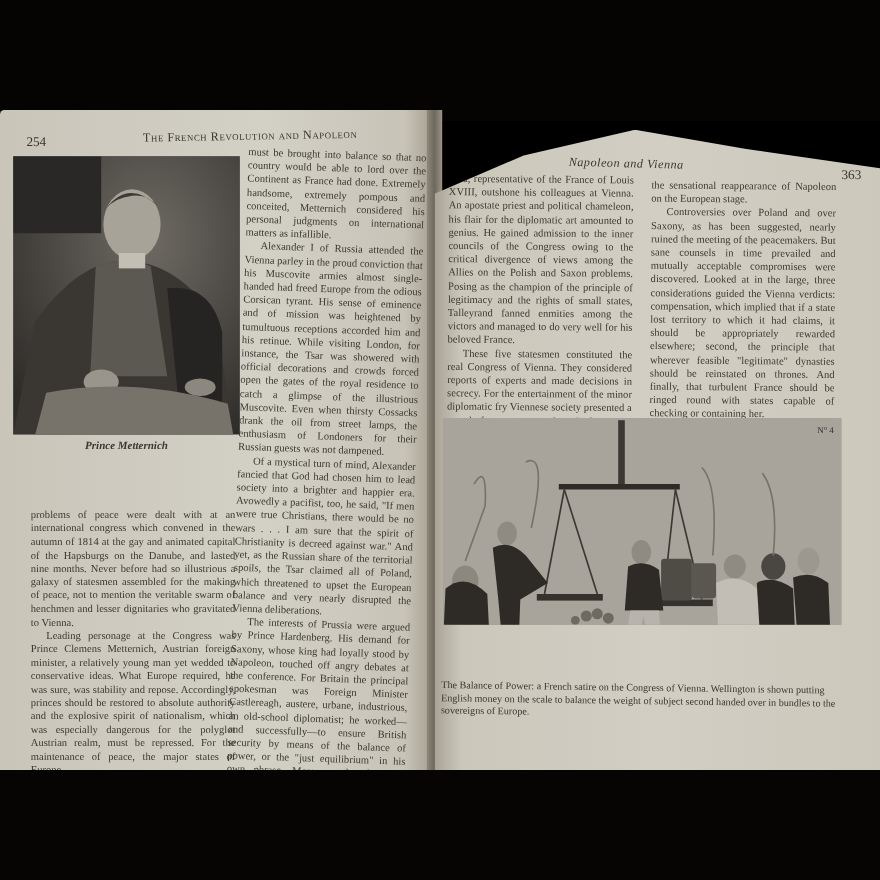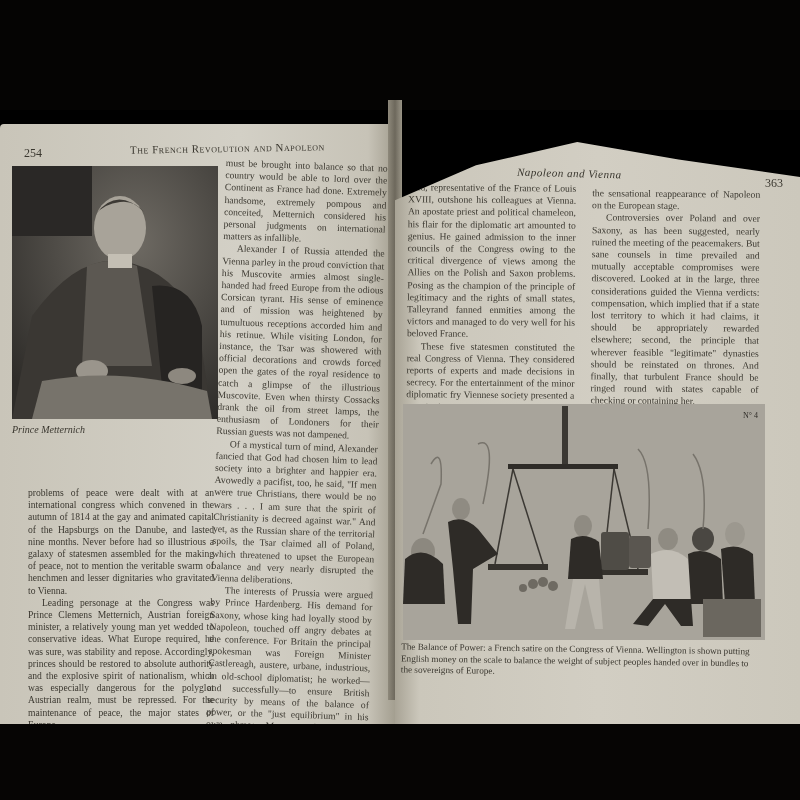--- a/index.html
+++ b/index.html
@@ -1,31 +1,31 @@
 <!DOCTYPE html>
 <html><head>
 <meta charset="utf-8">
 <style>
   html, body { margin:0; padding:0; }
   body { width:800px; height:800px; background:#000; position:relative; overflow:hidden; font-family:"Liberation Serif","DejaVu Serif",serif; }
   .book { position:absolute; left:0; top:0; width:800px; height:800px; }
   .bg-top { position:absolute; left:0; top:0; width:800px; height:110px; background:#050403; }
   .bg-bottom { position:absolute; left:0; top:700px; width:800px; height:100px; background:#060504; }
-  .page { position:absolute; background:#cfcbc0; color:#2a2822; overflow:hidden;margin-top:24px; }
+  .page { position:absolute; background:#cfcbc0; color:#2a2822; overflow:hidden; }
   .page-left { left:0; top:100px; width:400px; height:600px; background:linear-gradient(90deg,#c9c5b9 0%,#d3d0c6 60%,#c7c3b7 92%,#9d9889 100%); border-top-left-radius:4px; }
   .page-right { left:395px; top:118px; width:405px; height:582px; background:linear-gradient(90deg,#a8a395 0%,#cbc7bb 6%,#d2cec3 50%,#ccc8bc 100%); clip-path:polygon(0 10%, 20% 4%, 45% 0%, 70% 3%, 100% 6%, 100% 100%, 0 100%); }
   .gutter { position:absolute; left:388px; top:100px; width:14px; height:600px; background:linear-gradient(90deg,#8e897b,#6d685c 50%,#9a9587); }
   .running-head { position:absolute; font-size:11px; letter-spacing:0.5px; color:#3a372f; white-space:nowrap; }
   .pageno { position:absolute; font-size:12px; color:#3a372f; }
   .col { position:absolute; font-size:9.6px; line-height:12.2px; text-align:justify; color:#3b3830; }
   .col p { margin:0; text-indent:14px; }
   .col p.noindent { text-indent:0; }
   .figure { position:absolute; background:#6b6760; overflow:hidden; }
   .caption { position:absolute; font-size:9.4px; line-height:11.5px; color:#3a372f; }
-  .caption.center { text-align:left; font-style:italic; }
+  .caption.center { text-align:center; font-style:italic;font-weight:bold; }
   svg { display:block; }
 </style>
 </head>
 <body>
 
 <div class="book">
   <div class="bg-top"></div>
   <div class="bg-bottom"></div>
 
   <div class="page page-left">
@@ -84,21 +84,21 @@
       <p class="noindent">rand, representative of the France of Louis XVIII, outshone his colleagues at Vienna. An apostate priest and political chameleon, his flair for the diplomatic art amounted to genius. He gained admission to the inner councils of the Congress owing to the critical divergence of views among the Allies on the Polish and Saxon problems. Posing as the champion of the principle of legitimacy and the rights of small states, Talleyrand fanned enmities among the victors and managed to do very well for his beloved France.</p>
       <p>These five statesmen constituted the real Congress of Vienna. They considered reports of experts and made decisions in secrecy. For the entertainment of the minor diplomatic fry Viennese society presented a round of extravagant and costly festivities, tournaments, operas, military parades, dances, dances and more dances. Vienna danced, but vital business was transacted, though interrupted briefly by</p>
     </div>
 
     <div class="col" style="left:196px; top:46px; width:168px; transform:rotate(0.5deg);">
       <p class="noindent">the sensational reappearance of Napoleon on the European stage.</p>
       <p>Controversies over Poland and over Saxony, as has been suggested, nearly ruined the meeting of the peacemakers. But sane counsels in time prevailed and mutually acceptable compromises were discovered. Looked at in the large, three considerations guided the Vienna verdicts: compensation, which implied that if a state lost territory to which it had claims, it should be appropriately rewarded elsewhere; second, the principle that wherever feasible "legitimate" dynasties should be reinstated on thrones. And finally, that turbulent France should be ringed round with states capable of checking or containing her.</p>
       <p>Territorially speaking, how then did the statesmen at Vienna reshape the Old World? Instead of creating a strongly united Germany, as desired by ardent German patriots, the Congress sanctioned a feeble union under the name</p>
     </div>
 
-    <div class="figure" style="left:8px; top:262px; width:362px; height:236px; background:#a19d94;">
+    <div class="figure" style="left:8px; top:262px; width:362px; height:188px; background:#a19d94;">
       <svg width="362" height="236" viewBox="0 0 362 236">
         <rect width="362" height="236" fill="#a8a49b"></rect>
 
         <rect x="159" y="2" width="6" height="60" fill="#3b3833"></rect>
         <rect x="105" y="60" width="110" height="5" fill="#2f2c28"></rect>
         <line x1="110" y1="65" x2="92" y2="160" stroke="#3b3833" stroke-width="1.5"></line>
         <line x1="110" y1="65" x2="140" y2="160" stroke="#3b3833" stroke-width="1.5"></line>
         <line x1="211" y1="65" x2="200" y2="165" stroke="#3b3833" stroke-width="1.5"></line>
         <line x1="211" y1="65" x2="235" y2="165" stroke="#3b3833" stroke-width="1.5"></line>
         <rect x="85" y="160" width="60" height="6" fill="#35322d"></rect>
@@ -134,16 +134,16 @@
           <circle cx="130" cy="180" r="5"></circle>
             <circle cx="140" cy="178" r="5"></circle>
             <circle cx="150" cy="182" r="5"></circle>
           <circle cx="120" cy="184" r="4"></circle>
         </g>
         <text x="340" y="14" font-size="8" fill="#2e2b27" font-family="Liberation Serif, serif">N° 4</text>
       </svg>
     </div>
 
     <div class="caption" style="left:6px; top:502px; width:360px; font-size:9.2px; transform:rotate(0.8deg);">
-      <span>The Balance of Power:</span><span style="font-style:normal;"> a French satire on the Congress of Vienna. Wellington is shown putting English money on the scale to balance the weight of subject peoples handed over in bundles to the sovereigns of Europe.</span>
+      <span>The Balance of Power:</span><span style="font-style:normal;"> a French satire on the Congress of Vienna. Wellington is shown putting English money on the scale to balance the weight of subject second handed over in bundles to the sovereigns of Europe.</span>
     </div>
   </div>
 </div>
 
 </body></html>

